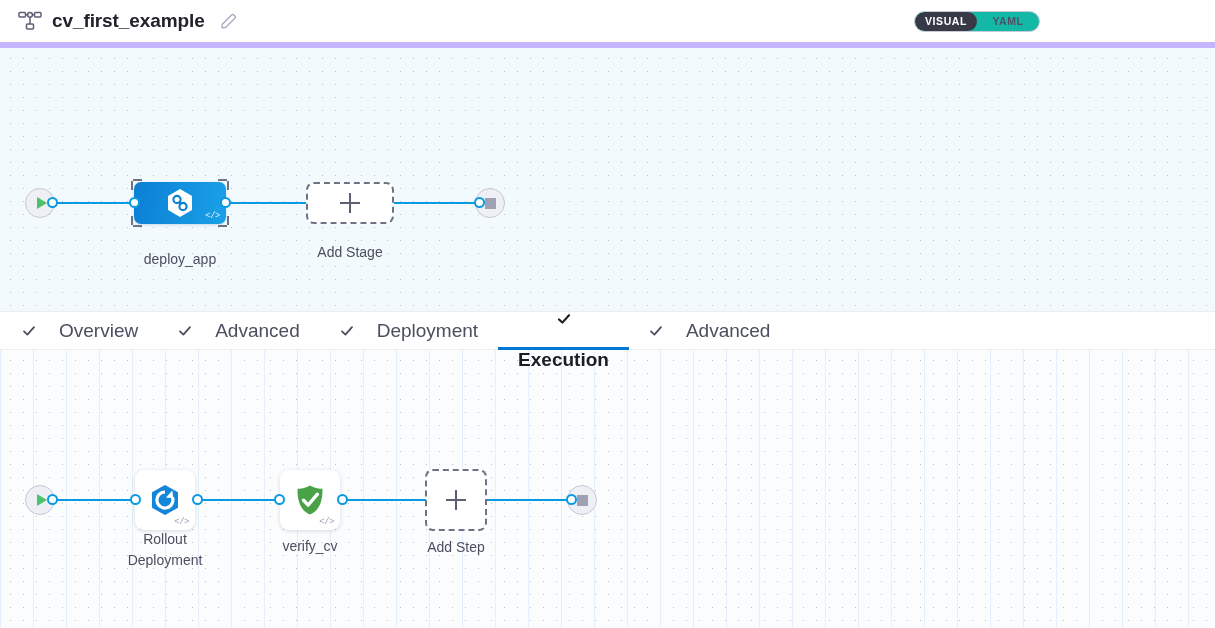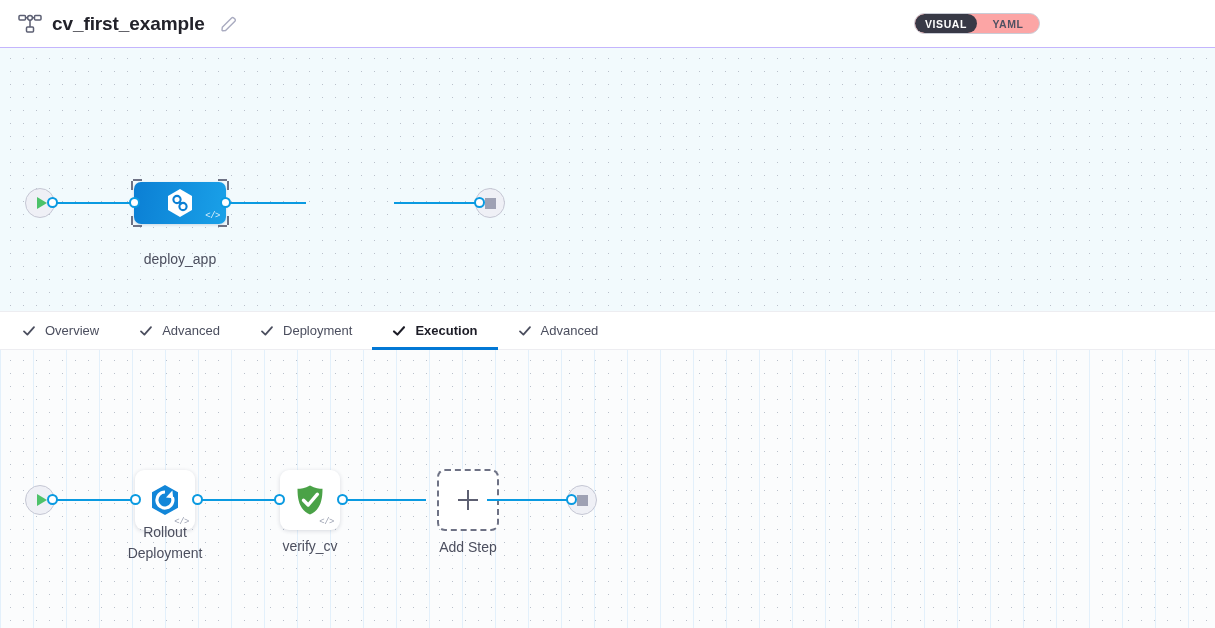--- a/index.html
+++ b/index.html
@@ -10,38 +10,38 @@
     background: #ffffff;
     overflow: hidden;
   }
   .app { position: relative; width: 1215px; height: 628px; }
 
   
   .header {
     position: absolute; left: 0; top: 0;
     width: 1215px; height: 48px;
     background: #ffffff;
-    border-bottom: 1px solid #c4b5fd;
+    border-bottom: 6px solid #c4b5fd;
     display: flex; align-items: center;
     z-index: 30;
   }
   .header-left { display: flex; align-items: center; padding-left: 18px; gap: 10px; }
   .pipeline-icon { width: 24px; height: 20px; display: block; }
   .pipeline-title {
     font-size: 19px; font-weight: bold; color: #22222a;
     letter-spacing: -0.1px;
   }
   .edit-pencil { width: 20px; height: 20px; display: block; margin-left: 4px; cursor: pointer; }
 
   .header-right { margin-left: auto; padding-right: 175px; }
   .view-toggle {
     display: flex; align-items: flex-end;
     width: 126px; height: 21px;
     border: 1px solid #c9ccd6; border-radius: 11px;
-    background: #fca5a5; overflow: hidden;
+    background: #14b8a6; overflow: hidden;
     cursor: pointer;
   }
   .view-toggle .seg {
     flex: 1 1 50%; height: 100%;
     display: flex; align-items: center; justify-content: center;
     font-size: 10.5px; font-weight: bold; letter-spacing: 0.6px;
     color: #4f5162; background: transparent;
     border-radius: 11px;
   }
   .view-toggle .seg.active { background: #383946; color: #ffffff; }
@@ -73,28 +73,28 @@
     position: absolute; left: 0; top: 311px;
     width: 1215px; height: 39px;
     background: #ffffff;
     border-top: 1px solid #ededf1;
     border-bottom: 1px solid #ededf1;
     display: flex; align-items: stretch;
     z-index: 20;
   }
   .tab {
     position: relative;
-    display: flex; align-items: center; gap: 9px;
+    display: flex; align-items: center; gap: 23px;
     padding: 0 20px;
     cursor: pointer;
-    color: #4b4e5e; font-size: 13px;
+    color: #4b4e5e; font-size: 19px;
   }
   .tab:first-child { padding-left: 22px; }
   .tab .check { width: 14px; height: 14px; display: block; flex: 0 0 14px; }
-  .tab.active { color: #1c1c26; font-weight: bold; }
+  .tab.active { color: #1c1c26; font-weight: bold; flex-direction: column; }
   .tab.active::after {
     content: ""; position: absolute; left: 0; right: 0; bottom: -1px;
     height: 3px; background: #0278d5;
   }
 
   
   .node { position: absolute; }
   .node-label {
     position: absolute; left: 50%; transform: translateX(-50%);
     text-align: center; white-space: pre-line;
@@ -239,20 +239,26 @@
         <span class="sel-tick h" style="right:-1px; bottom:-3px;"></span>
         <span class="sel-tick v" style="right:-3px; bottom:-1px;"></span>
       </div>
       <div class="node-label" style="top:67px; width:160px;">deploy_app</div>
     </div>
     <div class="port" style="left:129px; top:149px;"></div>
     <div class="port" style="left:220px; top:149px;"></div>
 
     <div class="edge" style="left:226px; top:154px; width:80px;"></div>
 
+    <div class="node" style="left:306px; top:134px;">
+      <div class="add-node" style="width:88px; height:42px;">
+        <span class="plus"></span>
+      </div>
+      <div class="node-label" style="top:60px; width:160px;">Add Stage</div>
+    </div>
 
     <div class="edge" style="left:394px; top:154px; width:83px;"></div>
     <div class="port" style="left:474px; top:149px;"></div>
 
     <div class="node" style="left:475px; top:140px;">
       <div class="terminal">
         <div class="stop-sq"></div>
       </div>
     </div>
   </div>
@@ -306,21 +312,21 @@
       <div class="step-node">
         <span>
           <svg viewBox="0 0 34 34">
             <path d="M17 2 L30 9.2 L30 24.8 L17 32 L4 24.8 L4 9.2 Z" fill="#1286d8"></path>
             <path d="M17 9 A8 8 0 1 0 24.4 14.2" fill="none" stroke="#ffffff" stroke-width="3.2" stroke-linecap="butt"></path>
             <path d="M24.4 7.6 L25.2 15.2 L18 14.6 Z" fill="#ffffff"></path>
           </svg>
         </span>
         <span class="code-badge dark">&lt;/&gt;</span>
       </div>
-      <div class="node-label" style="top:52px; width:140px;">Rollout
+      <div class="node-label" style="top:59px; width:140px;">Rollout
 Deployment</div>
     </div>
     <div class="port" style="left:192px; top:144px;"></div>
 
     <div class="edge" style="left:198px; top:149px; width:82px;"></div>
     <div class="port" style="left:274px; top:144px;"></div>
 
     <div class="node" style="left:280px; top:120px;">
       <div class="step-node">
         <span>
@@ -330,21 +336,21 @@
           </svg>
         </span>
         <span class="code-badge dark">&lt;/&gt;</span>
       </div>
       <div class="node-label" style="top:66px; width:140px;">verify_cv</div>
     </div>
     <div class="port" style="left:337px; top:144px;"></div>
 
     <div class="edge" style="left:343px; top:149px; width:83px;"></div>
 
-    <div class="node" style="left:425px; top:119px;margin-left:12px;">
+    <div class="node" style="left:425px; top:119px;">
       <div class="add-node" style="width:62px; height:62px;">
         <span class="plus"></span>
       </div>
       <div class="node-label" style="top:68px; width:140px;">Add Step</div>
     </div>
 
     <div class="edge" style="left:487px; top:149px; width:83px;"></div>
     <div class="port" style="left:566px; top:144px;"></div>
 
     <div class="node" style="left:567px; top:135px;">

